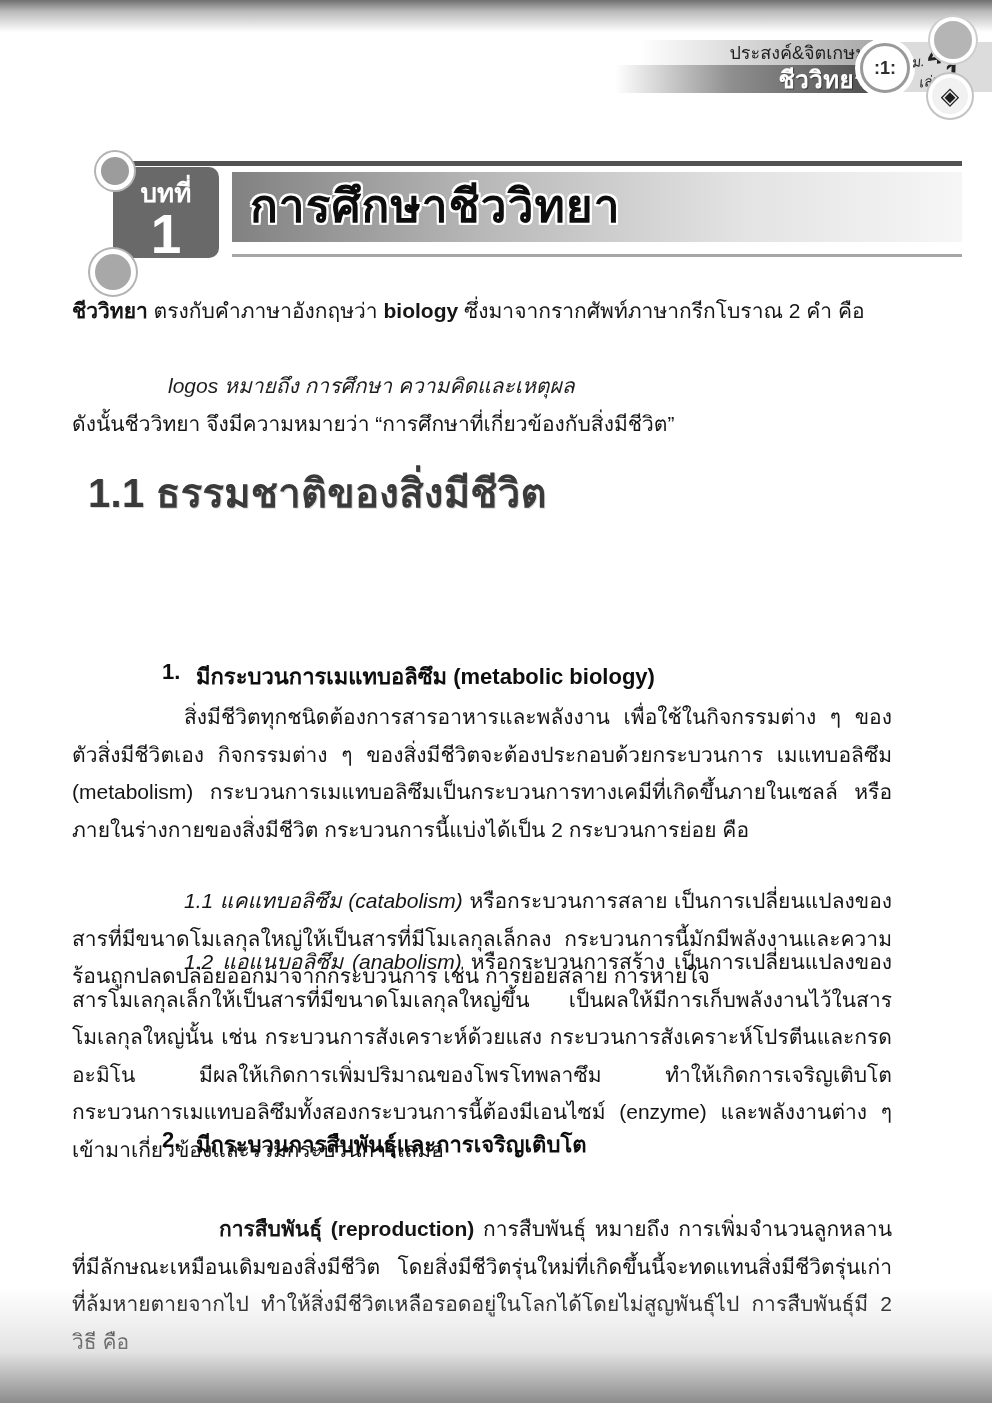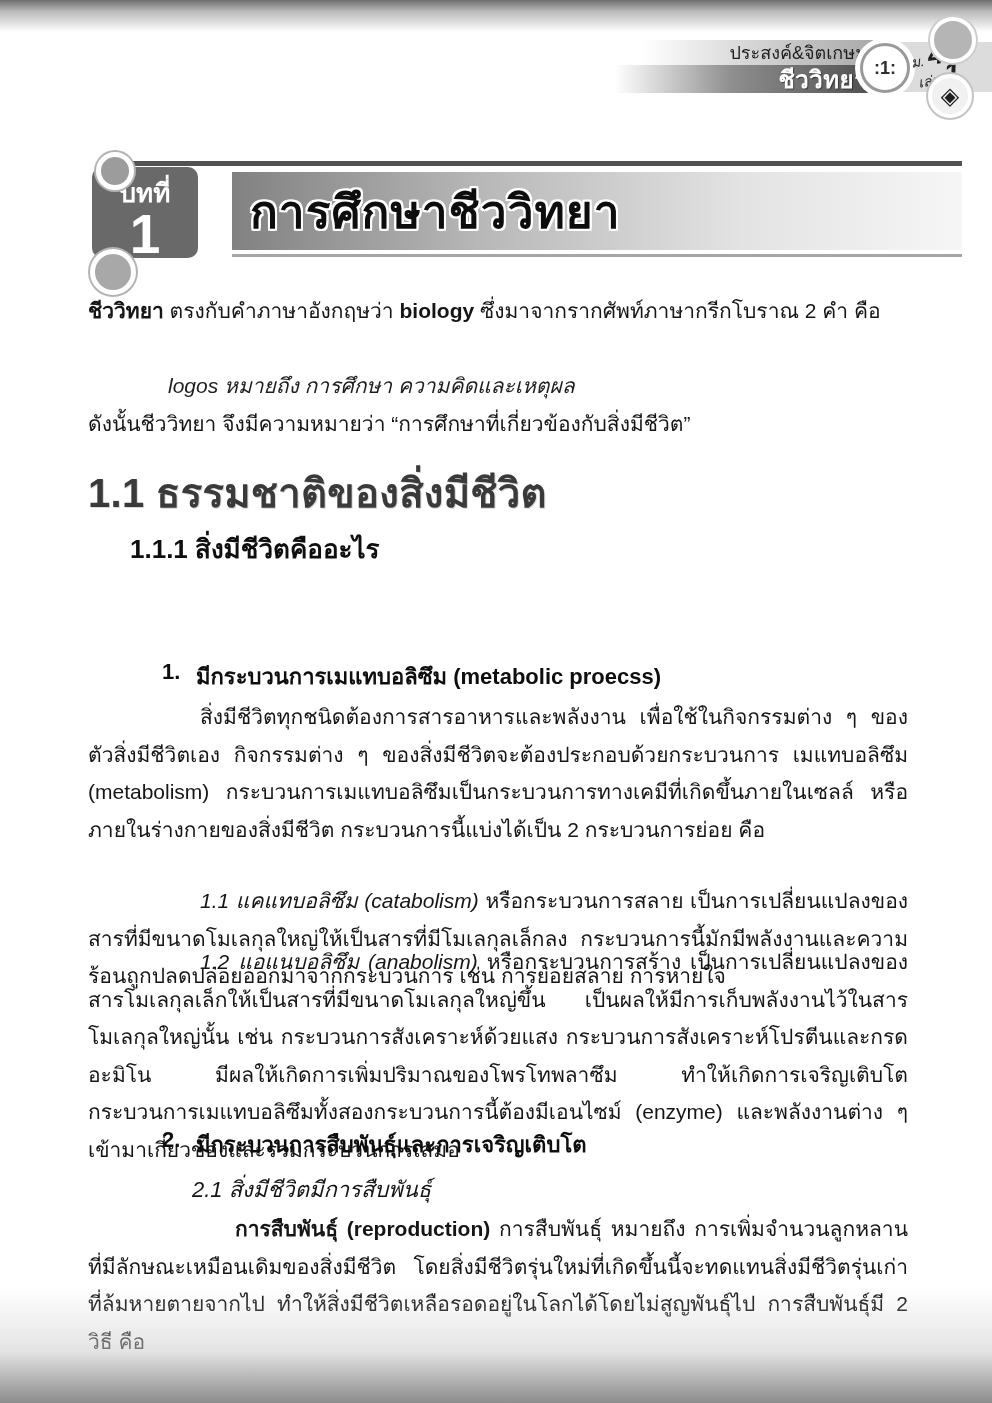--- a/index.html
+++ b/index.html
@@ -39,37 +39,37 @@
   .circle-top { position:absolute; left:930px; top:17px; width:46px; height:46px;
     border-radius:50%; background:#b5b5b5; border:4px solid #ffffff;
     box-shadow:0 0 0 2px #cdcdcd; }
   .circle-diamond { position:absolute; left:928px; top:74px; width:44px; height:44px;
     border-radius:50%; background:#f1f1f1; border:4px solid #ffffff;
     box-shadow:0 0 0 2px #c3c3c3; display:flex; align-items:center; justify-content:center;
     font-size:24px; color:#1e1e1e; }
 
   
   .ch-top-rule { position:absolute; left:128px; top:161px; width:834px; height:5px; background:#525252; }
-  .ch-box { position:absolute; left:92px; top:167px; width:106px; height:91px;
+  .ch-box { position:absolute; left:113px; top:167px; width:106px; height:91px;
     background:#696969; border-radius:10px; color:#ffffff; text-align:center; }
   .ch-box .lbl { font-size:26px; margin-top:5px; font-weight:600; }
   .ch-box .num { font-size:55px; font-weight:bold; line-height:50px; margin-top:-4px; }
   .ring { border-radius:50%; position:absolute; border:5px solid #ffffff; box-shadow:0 0 0 2px #b3b3b3; }
   .ring.rt { left:96px; top:152px; width:38px; height:38px; background:#9c9c9c; }
   .ring.rb { left:90px; top:249px; width:46px; height:46px; background:#a8a8a8; }
-  .ch-banner { position:absolute; left:232px; top:172px; width:730px; height:78px;
+  .ch-banner { position:absolute; left:232px; top:172px; width:730px; height:70px;
     background:linear-gradient(to right,#818181 0%,#b9b9b9 35%,#e3e3e3 70%,#f6f6f6 100%);
-    display:flex; align-items:center; }
+    display:flex; align-items:flex-end; }
   .ch-title { font-size:46px; font-weight:bold; color:#0d0d0d; padding-left:18px; letter-spacing:1px;
     text-shadow:-2px -2px 0 #fff,2px -2px 0 #fff,-2px 2px 0 #fff,2px 2px 0 #fff,
                 -2px 0 0 #fff,2px 0 0 #fff,0 -2px 0 #fff,0 2px 0 #fff; }
   .ch-bottom-rule { position:absolute; left:232px; top:254px; width:730px; height:3px; background:#a6a6a6; }
 
   
-  .blk { position:absolute; left:88px; width:820px; font-size:21px; line-height:37.5px;
+  .blk { position:absolute; left:72px; width:820px; font-size:21px; line-height:37.5px;
     text-align:justify; color:#151515; }
   .b-intro { top:292px; }
   .b-def1 { top:330px; left:168px; font-style:italic; color:#1d1d1d; }
   .b-def2 { top:367px; left:168px; font-style:italic; color:#1d1d1d; }
   .b-concl { top:405px; }
   .h-sec { position:absolute; left:88px; top:461px; font-size:40px; font-weight:bold; color:#3a3a3a;
     letter-spacing:.3px; text-shadow:1px 1px 0 #d8d8d8; }
   .h-sub { position:absolute; left:130px; top:528px; font-size:26px; font-weight:bold; color:#0e0e0e; }
   .b-props { top:578px; text-indent:80px; }
   .li-head { position:absolute; left:162px; font-size:22px; font-weight:bold; color:#0e0e0e;
@@ -134,43 +134,41 @@
   </div>
 
   <div class="blk b-intro">
     <span class="bold">ชีววิทยา</span><span> ตรงกับคำภาษาอังกฤษว่า </span><span class="bold">biology</span><span> ซึ่งมาจากรากศัพท์ภาษากรีกโบราณ 2 คำ คือ</span>
   </div>
 
   <div class="blk b-concl">ดังนั้นชีววิทยา จึงมีความหมายว่า “การศึกษาที่เกี่ยวข้องกับสิ่งมีชีวิต”</div>
   <div class="blk b-def2">logos หมายถึง การศึกษา ความคิดและเหตุผล</div>
 
   <div class="h-sec">1.1 ธรรมชาติของสิ่งมีชีวิต</div>
-  <div class="h-sub">1.1.1 สิ่งมีชีวิตคืออะไร</div>
 
 
   <div class="li-head li1">
     <span class="n">1.</span>
-    <span>มีกระบวนการเมแทบอลิซึม (metabolic proecss)</span>
+    <span>มีกระบวนการเมแทบอลิซึม (metabolic biology)</span>
   </div>
 
   <div class="blk b-metab">สิ่งมีชีวิตทุกชนิดต้องการสารอาหารและพลังงาน เพื่อใช้ในกิจกรรมต่าง ๆ ของตัวสิ่งมีชีวิตเอง กิจกรรมต่าง ๆ ของสิ่งมีชีวิตจะต้องประกอบด้วยกระบวนการ เมแทบอลิซึม (metabolism) กระบวนการเมแทบอลิซึมเป็นกระบวนการทางเคมีที่เกิดขึ้นภายในเซลล์ หรือภายในร่างกายของสิ่งมีชีวิต กระบวนการนี้แบ่งได้เป็น 2 กระบวนการย่อย คือ</div>
 
   <div class="blk b-catab">
     <span class="ital">1.1  แคแทบอลิซึม (catabolism)</span><span> หรือกระบวนการสลาย เป็นการเปลี่ยนแปลงของสารที่มีขนาดโมเลกุลใหญ่ให้เป็นสารที่มีโมเลกุลเล็กลง กระบวนการนี้มักมีพลังงานและความร้อนถูกปลดปล่อยออกมาจากกระบวนการ เช่น การย่อยสลาย การหายใจ</span>
   </div>
 
   <div class="blk b-anab">
     <span class="ital">1.2  แอแนบอลิซึม (anabolism)</span><span> หรือกระบวนการสร้าง เป็นการเปลี่ยนแปลงของสารโมเลกุลเล็กให้เป็นสารที่มีขนาดโมเลกุลใหญ่ขึ้น เป็นผลให้มีการเก็บพลังงานไว้ในสารโมเลกุลใหญ่นั้น เช่น กระบวนการสังเคราะห์ด้วยแสง กระบวนการสังเคราะห์โปรตีนและกรดอะมิโน มีผลให้เกิดการเพิ่มปริมาณของโพรโทพลาซึม ทำให้เกิดการเจริญเติบโต กระบวนการเมแทบอลิซึมทั้งสองกระบวนการนี้ต้องมีเอนไซม์ (enzyme) และพลังงานต่าง ๆ เข้ามาเกี่ยวข้องและร่วมกระบวนการเสมอ</span>
   </div>
 
   <div class="li-head li2">
     <span class="n">2.</span>
     <span>มีกระบวนการสืบพันธุ์และการเจริญเติบโต</span>
   </div>
 
-  <div class="h-sub21">2.1 สิ่งมีชีวิตมีการสืบพันธุ์</div>
 
   <div class="blk b-repro">
     <span class="bold">การสืบพันธุ์ (reproduction)</span><span> การสืบพันธุ์ หมายถึง การเพิ่มจำนวนลูกหลานที่มีลักษณะเหมือนเดิมของสิ่งมีชีวิต โดยสิ่งมีชีวิตรุ่นใหม่ที่เกิดขึ้นนี้จะทดแทนสิ่งมีชีวิตรุ่นเก่าที่ล้มหายตายจากไป ทำให้สิ่งมีชีวิตเหลือรอดอยู่ในโลกได้โดยไม่สูญพันธุ์ไป การสืบพันธุ์มี 2 วิธี คือ</span>
   </div>
 
   <div class="bottom-shade"></div>
 </div>
 
 </body></html>

